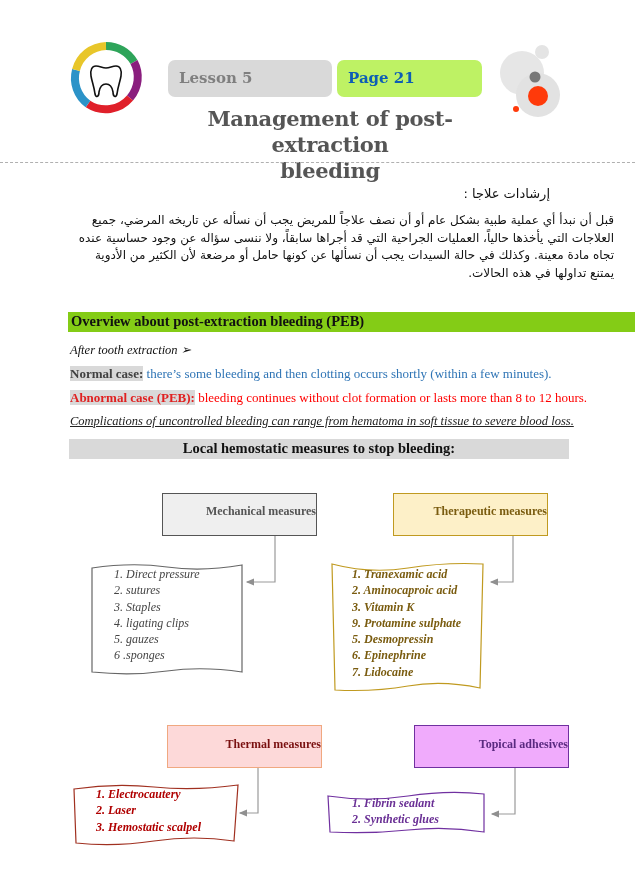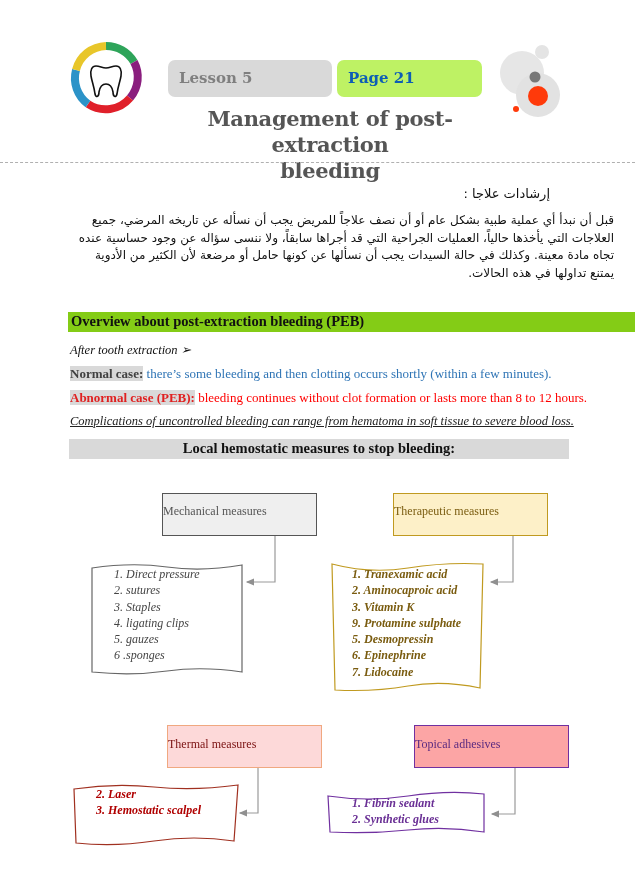--- a/index.html
+++ b/index.html
@@ -32,25 +32,25 @@
   .normal { top: 366px; color: #2e74b5; }
   .normal .lbl { background: #d9d9d9; color: #404040; font-weight: bold; }
   .abnormal { top: 390px; color: #ff0000; }
   .abnormal .lbl { background: #d9d9d9; color: #e02020; font-weight: bold; }
   .complic { left: 70px; top: 414px; font-style: italic; font-size: 12.5px; color: #222;
     text-decoration: underline; white-space: nowrap; }
   .local-head { left: 69px; top: 439px; width: 500px; height: 20px; background: #d9d9d9;
     text-align: center; font-weight: bold; font-size: 14.5px; color: #111; padding-top: 1px; }
 
   
-  .cat { font-weight: normal; font-size: 12px; text-align: left; }
+  .cat { font-weight: bold; font-size: 12px; text-align: right; }
   .cat-mech { left: 162px; top: 493px; width: 155px; height: 43px; background: #efefef; border: 1.3px solid #555; color: #555; padding-top: 10px; }
   .cat-ther { left: 393px; top: 493px; width: 155px; height: 43px; background: #fdf0c8; border: 1.3px solid #c09a20; color: #7a5c10; padding-top: 10px; }
   .cat-therm { left: 167px; top: 725px; width: 155px; height: 43px; background: #fdd9d9; border: 1.3px solid #f0a880; color: #7a1010; padding-top: 11px; }
-  .cat-topic { left: 414px; top: 725px; width: 155px; height: 43px; background: #fca5a5; border: 1.3px solid #7030a0; color: #5a2a80; padding-top: 11px; }
+  .cat-topic { left: 414px; top: 725px; width: 155px; height: 43px; background: #f0abfc; border: 1.3px solid #7030a0; color: #5a2a80; padding-top: 11px; }
 
   .list { font-style: italic; font-size: 12px; line-height: 16.3px; }
   .list-mech { left: 92px; top: 562px; width: 150px; height: 112px; padding: 4px 4px 0 22px; color: #444; }
   .list-ther { left: 330px; top: 562px; width: 155px; height: 130px; padding: 4px 0 0 22px; color: #7a5c10; font-weight: bold; }
   .list-therm { left: 74px; top: 783px; width: 165px; height: 62px; padding: 3px 0 0 22px; color: #b00000; font-weight: bold; }
   .list-topic { left: 328px; top: 792px; width: 158px; height: 42px; padding: 3px 0 0 24px; color: #6a3095; font-weight: bold; }
   .wavy { position: absolute; left: 0; top: 0; width: 100%; height: 100%; overflow: visible; }
   .list > div { position: relative; }
   svg.conn { position: absolute; left: 0; top: 0; width: 635px; height: 892px; overflow: visible; }
 </style>
@@ -151,20 +151,21 @@
   <div>9. Protamine sulphate</div>
   <div>5. Desmopressin</div>
   <div>6. Epinephrine</div>
   <div>7. Lidocaine</div>
 </div>
 
 <div class="abs list list-therm">
   <svg class="wavy" viewBox="0 0 165 62" preserveAspectRatio="none">
       <path d="M0 6 Q40 0 80 4 T164 2 L160 58 Q120 52 80 58 T2 60 Z" fill="#fff" stroke="#a03020" stroke-width="1.2"></path>
     </svg>
+  <div>1. Electrocautery</div>
   <div>2. Laser</div>
   <div>3. Hemostatic scalpel</div>
 </div>
 
 <div class="abs list list-topic">
   <svg class="wavy" viewBox="0 0 158 42" preserveAspectRatio="none">
       <path d="M0 4 Q40 10 80 4 T156 2 L156 40 Q118 34 80 38 T2 40 Z" fill="#fff" stroke="#7030a0" stroke-width="1.2"></path>
     </svg>
   <div>1. Fibrin sealant</div>
   <div>2. Synthetic glues</div>

